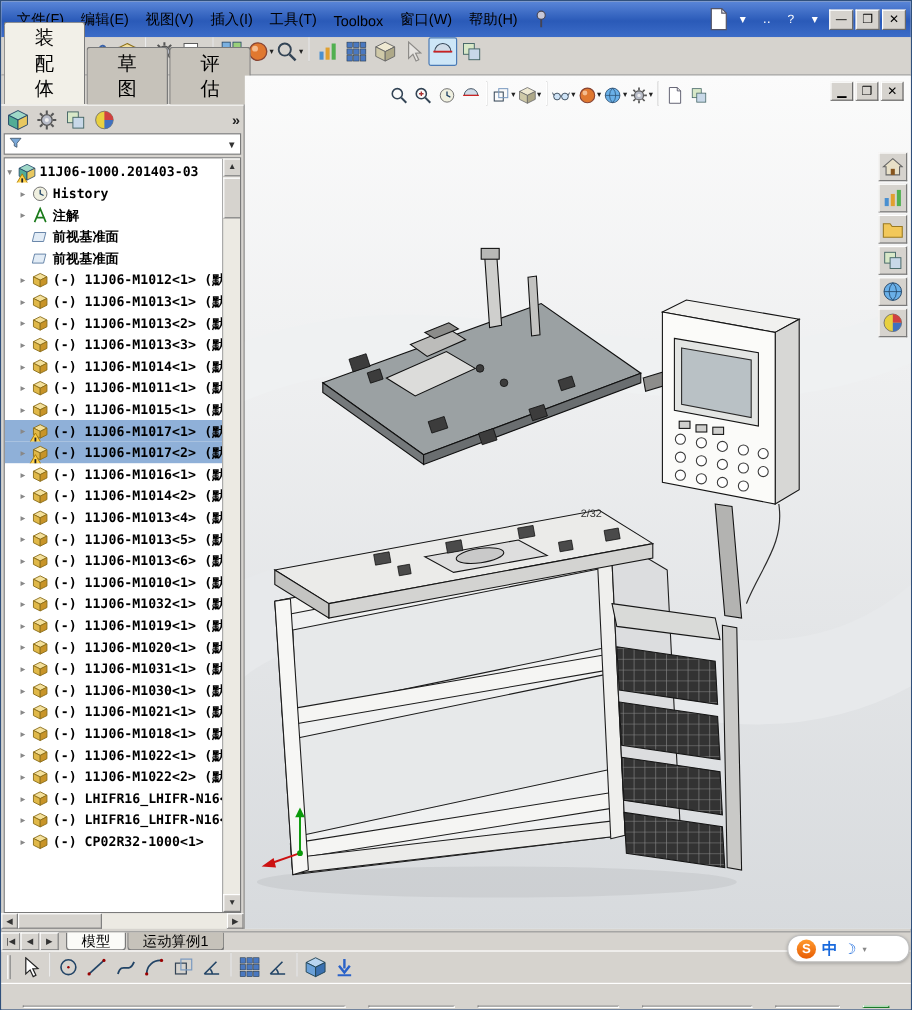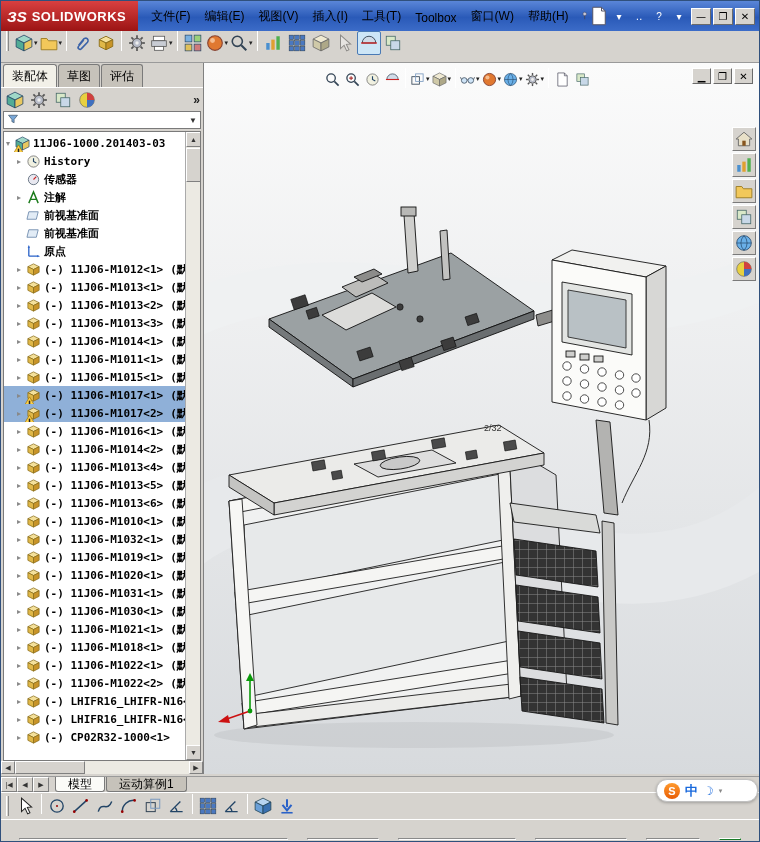--- a/index.html
+++ b/index.html
@@ -28,21 +28,21 @@
 .tbtn.act{background:#cde6f7;border-color:#4a7ab5}
 .tbtn.dis{opacity:.4}
 .dd{font-size:7px;color:#222}
 .tbsep{width:1px;height:20px;background:#8f8f8f;border-right:1px solid #fff;margin:0 3px;flex:none}
 .grip{width:3px;height:20px;border-left:1px solid #fff;border-right:1px solid #888;margin:0 5px 0 3px;flex:none}
 .main-toolbar{position:absolute;top:30px;left:0;right:0;height:32px;background:#d6d3ce;border-bottom:1px solid #9a9a9a;padding-left:2px}
 
 
 .left-panel{position:absolute;top:62px;left:0;width:203px;bottom:67px;background:#d6d3ce;border-right:1px solid #808080}
 .panel-tabs{height:24px;display:flex;align-items:flex-end;padding:2px 2px 0}
-.ptab{font-size:12px;padding:3px 8px 2px;background:#c6c2ba;border:1px solid #7a7a7a;border-bottom:none;border-radius:3px 3px 0 0;margin-right:1px}
+.ptab{font-size:16px;padding:3px 25px 2px;background:#c6c2ba;border:1px solid #7a7a7a;border-bottom:none;border-radius:3px 3px 0 0;margin-right:1px}
 .ptab.active{background:#f2f0e8}
 .tree-header{height:24px;display:flex;align-items:center;gap:2px;padding:0 3px;border-top:1px solid #fff}
 .tree-header .tbtn{height:20px;min-width:22px}
 .hdr-more{margin-left:auto;font-weight:bold;color:#222}
 .filter-row{height:18px;margin:0 2px;background:#fff;border:1px solid #7a7a7a;display:flex;align-items:center;padding:0 3px;gap:3px}
 .filter-row svg{width:12px;height:12px}
 .filter-caret{font-size:8px;color:#333;margin-left:auto}
 .tree-wrap{position:absolute;top:68px;left:2px;right:2px;bottom:13px;background:#fff;border:1px solid #7a7a7a;overflow:hidden}
 .tree-scroll{position:absolute;top:0;right:0;bottom:0;width:15px;background:#eceae3;border-left:1px solid #aaa}
 .sbtn{width:15px;height:15px;background:#d6d3ce;border:1px solid;border-color:#fff #808080 #808080 #fff;font-size:7px;display:flex;align-items:center;justify-content:center;color:#333}
@@ -275,24 +275,20 @@
         <path d="M8,2 V9" stroke="#2a62c8" stroke-width="1.8" fill="none"></path>
         <path d="M4,7 L8,12 L12,7" stroke="#2a62c8" stroke-width="1.8" fill="none"></path>
         <path d="M3,14 H13" stroke="#2a62c8" stroke-width="1.4"></path>
       </symbol>
 </defs>
 </svg>
 
 <div class="app">
 
   <div class="titlebar">
-    <div class="logo">
-      <span class="logo-mark">ЗS</span>
-      <span class="logo-text">SOLIDWORKS</span>
-    </div>
     <div class="menus" id="menubar">
         <span class="menu-item">文件(F)</span>
         <span class="menu-item">编辑(E)</span>
         <span class="menu-item">视图(V)</span>
         <span class="menu-item">插入(I)</span>
         <span class="menu-item">工具(T)</span>
         <span class="menu-item">Toolbox</span>
         <span class="menu-item">窗口(W)</span>
         <span class="menu-item">帮助(H)</span>
       </div>
@@ -462,63 +458,45 @@
             <div class="trow">
               <span class="tex">▸</span>
               <span class="tic">
                 <svg viewBox="0 0 16 16">
                   <use href="#sy-hist"></use>
                 </svg>
               </span>
               <span class="tlb">History</span>
             </div>
             <div class="trow">
+              <span class="tex">▸</span>
+              <span class="tic">
+                <svg viewBox="0 0 16 16">
+                  <use href="#sy-note"></use>
+                </svg>
+              </span>
+              <span class="tlb">注解</span>
+            </div>
+            <div class="trow">
               <span class="tex"></span>
               <span class="tic">
                 <svg viewBox="0 0 16 16">
-                  <use href="#sy-sensor"></use>
-                </svg>
-              </span>
-              <span class="tlb">传感器</span>
-            </div>
-            <div class="trow">
-              <span class="tex">▸</span>
-              <span class="tic">
-                <svg viewBox="0 0 16 16">
-                  <use href="#sy-note"></use>
-                </svg>
-              </span>
-              <span class="tlb">注解</span>
+                  <use href="#sy-plane"></use>
+                </svg>
+              </span>
+              <span class="tlb">前视基准面</span>
             </div>
             <div class="trow">
               <span class="tex"></span>
               <span class="tic">
                 <svg viewBox="0 0 16 16">
                   <use href="#sy-plane"></use>
                 </svg>
               </span>
               <span class="tlb">前视基准面</span>
-            </div>
-            <div class="trow">
-              <span class="tex"></span>
-              <span class="tic">
-                <svg viewBox="0 0 16 16">
-                  <use href="#sy-plane"></use>
-                </svg>
-              </span>
-              <span class="tlb">前视基准面</span>
-            </div>
-            <div class="trow">
-              <span class="tex"></span>
-              <span class="tic">
-                <svg viewBox="0 0 16 16">
-                  <use href="#sy-origin"></use>
-                </svg>
-              </span>
-              <span class="tlb">原点</span>
             </div>
             <div class="trow">
               <span class="tex">▸</span>
               <span class="tic">
                 <svg viewBox="0 0 16 16">
                   <use href="#sy-part"></use>
                 </svg>
               </span>
               <span class="tlb">(-) 11J06-M1012&lt;1&gt;</span>
               <span class="tsf">(默认</span>

